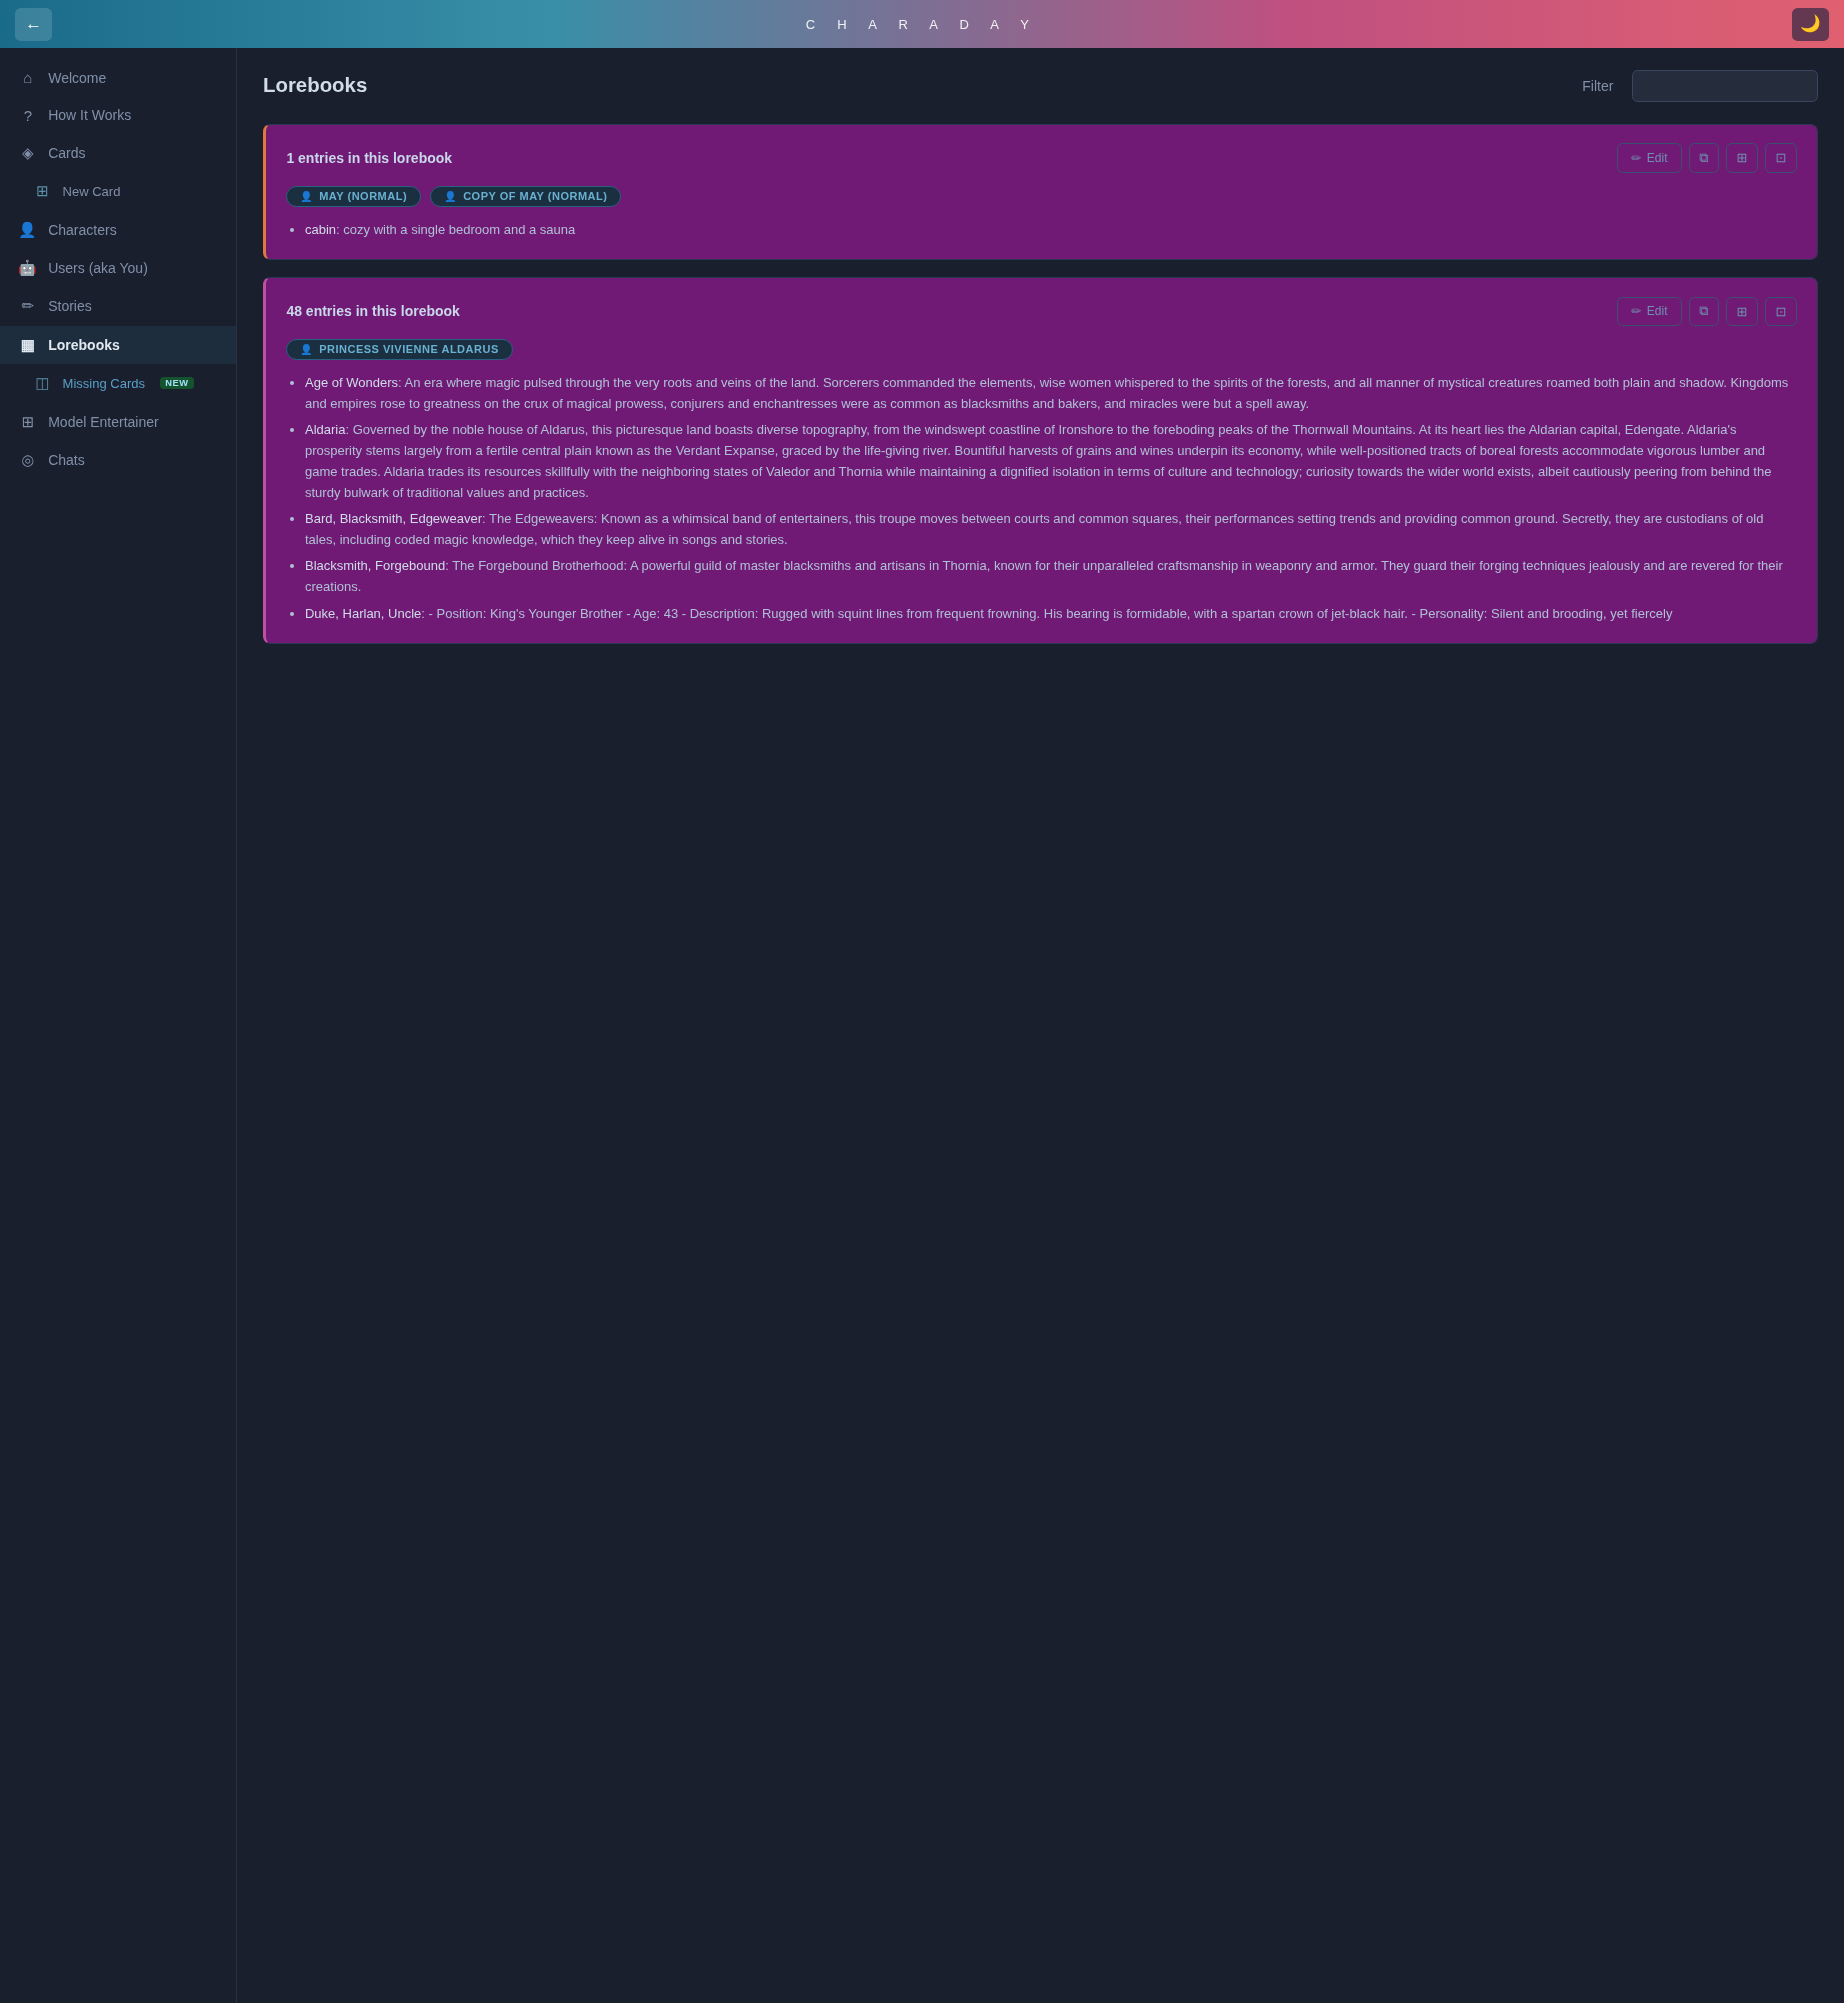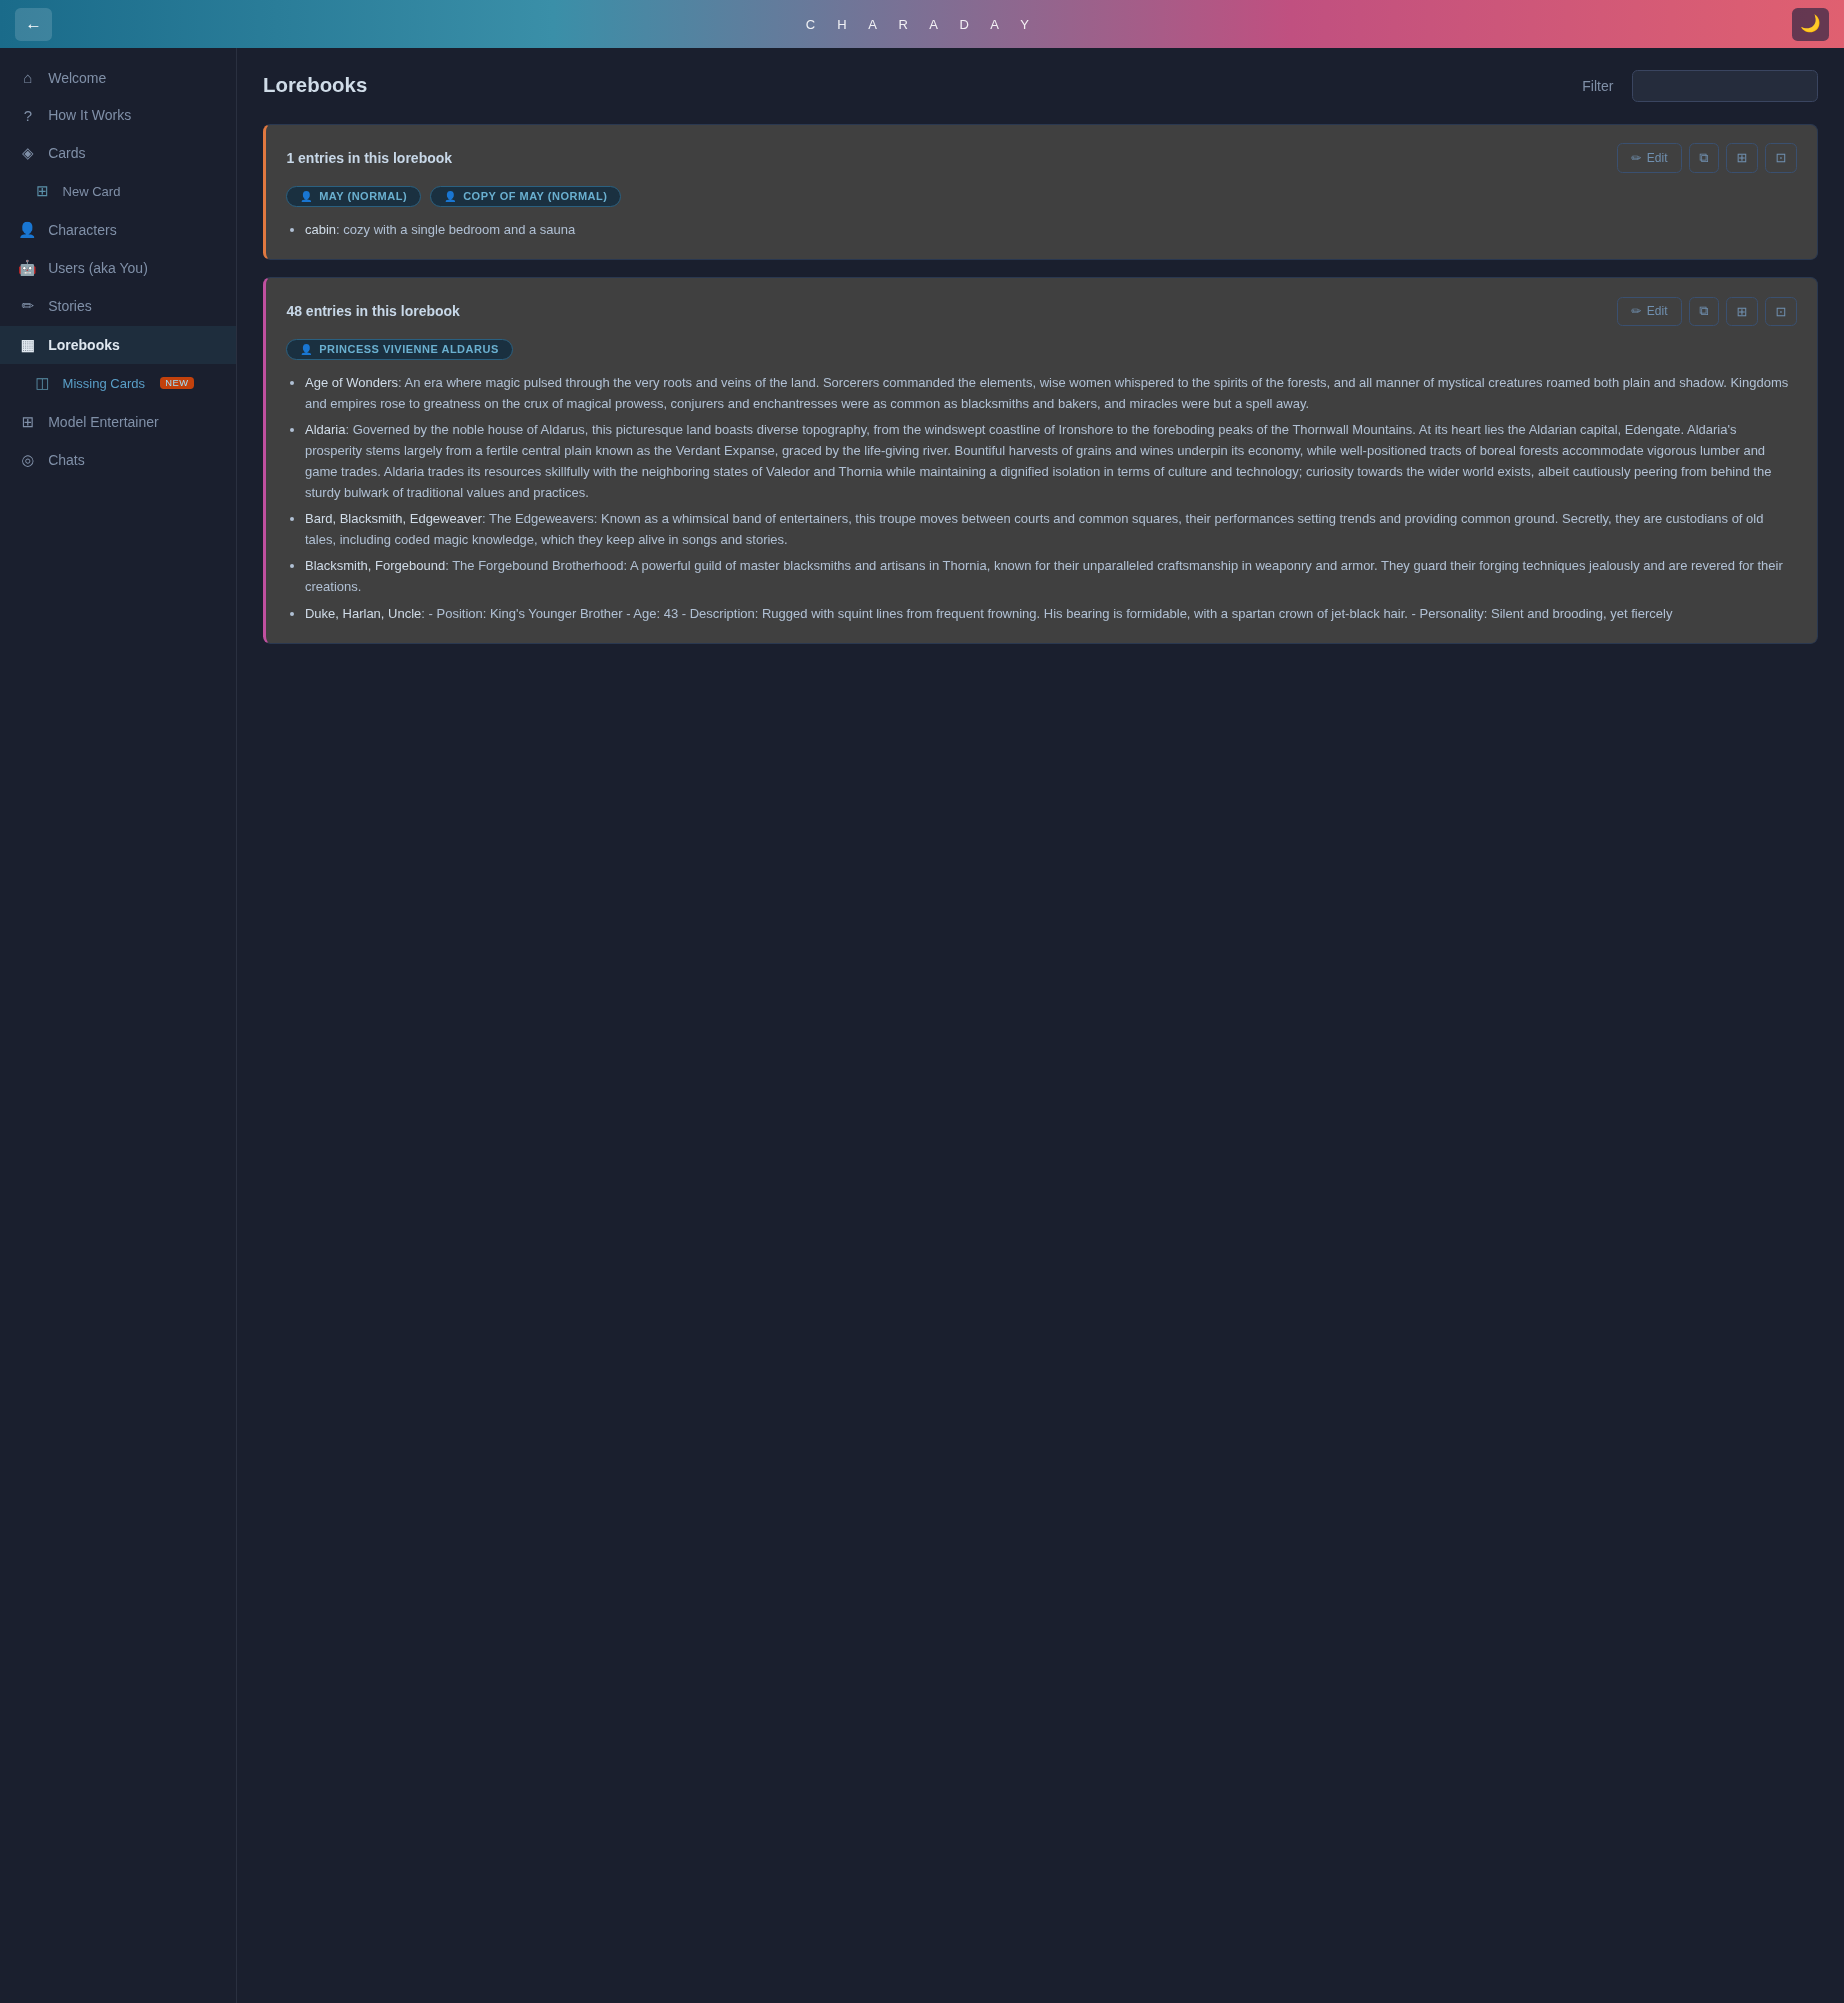--- a/index.html
+++ b/index.html
@@ -97,27 +97,27 @@
       flex-shrink: 0;
     }
     .nav-item.sub-item {
       padding-left: 33px;
       font-size: 13px;
     }
     .nav-item.sub-item .nav-icon {
       color: #5a8fa8;
     }
     .nav-item .new-badge {
-      background: #c2410c;
+      background: #14532d;
       color: #a0e0f8;
       font-size: 9.3px;
       padding: 0.9px 5.6px;
       border-radius: 3.7px;
       margin-left: 3.7px;
-      font-weight: 400;
+      font-weight: 700;
       letter-spacing: 0.5px;
     }
     .nav-item.nav-lorebooks {
       color: #e0e8f0;
       background: #1e2d3d;
       font-weight: 700;
     }
     .nav-item.nav-missing-cards {
       color: #5a9fc8;
     }
@@ -182,21 +182,21 @@
       border-radius: 5.6px;
       color: #c0d0e0;
       padding: 7.4px 13px;
       font-size: 13px;
       width: 186px;
       outline: none;
     }
 
     
     .lorebook-card {
-      background: #404040;
+      background: #701a75;
       border: 0.9px solid #2a3850;
       border-left: 3.7px solid #e07840;
       border-radius: 7.4px;
       padding: 18.6px 20.4px;
       margin-bottom: 16.7px;
     }
     .lorebook-card:nth-child(2) {
       border-left-color: #c050a0;
     }
 

